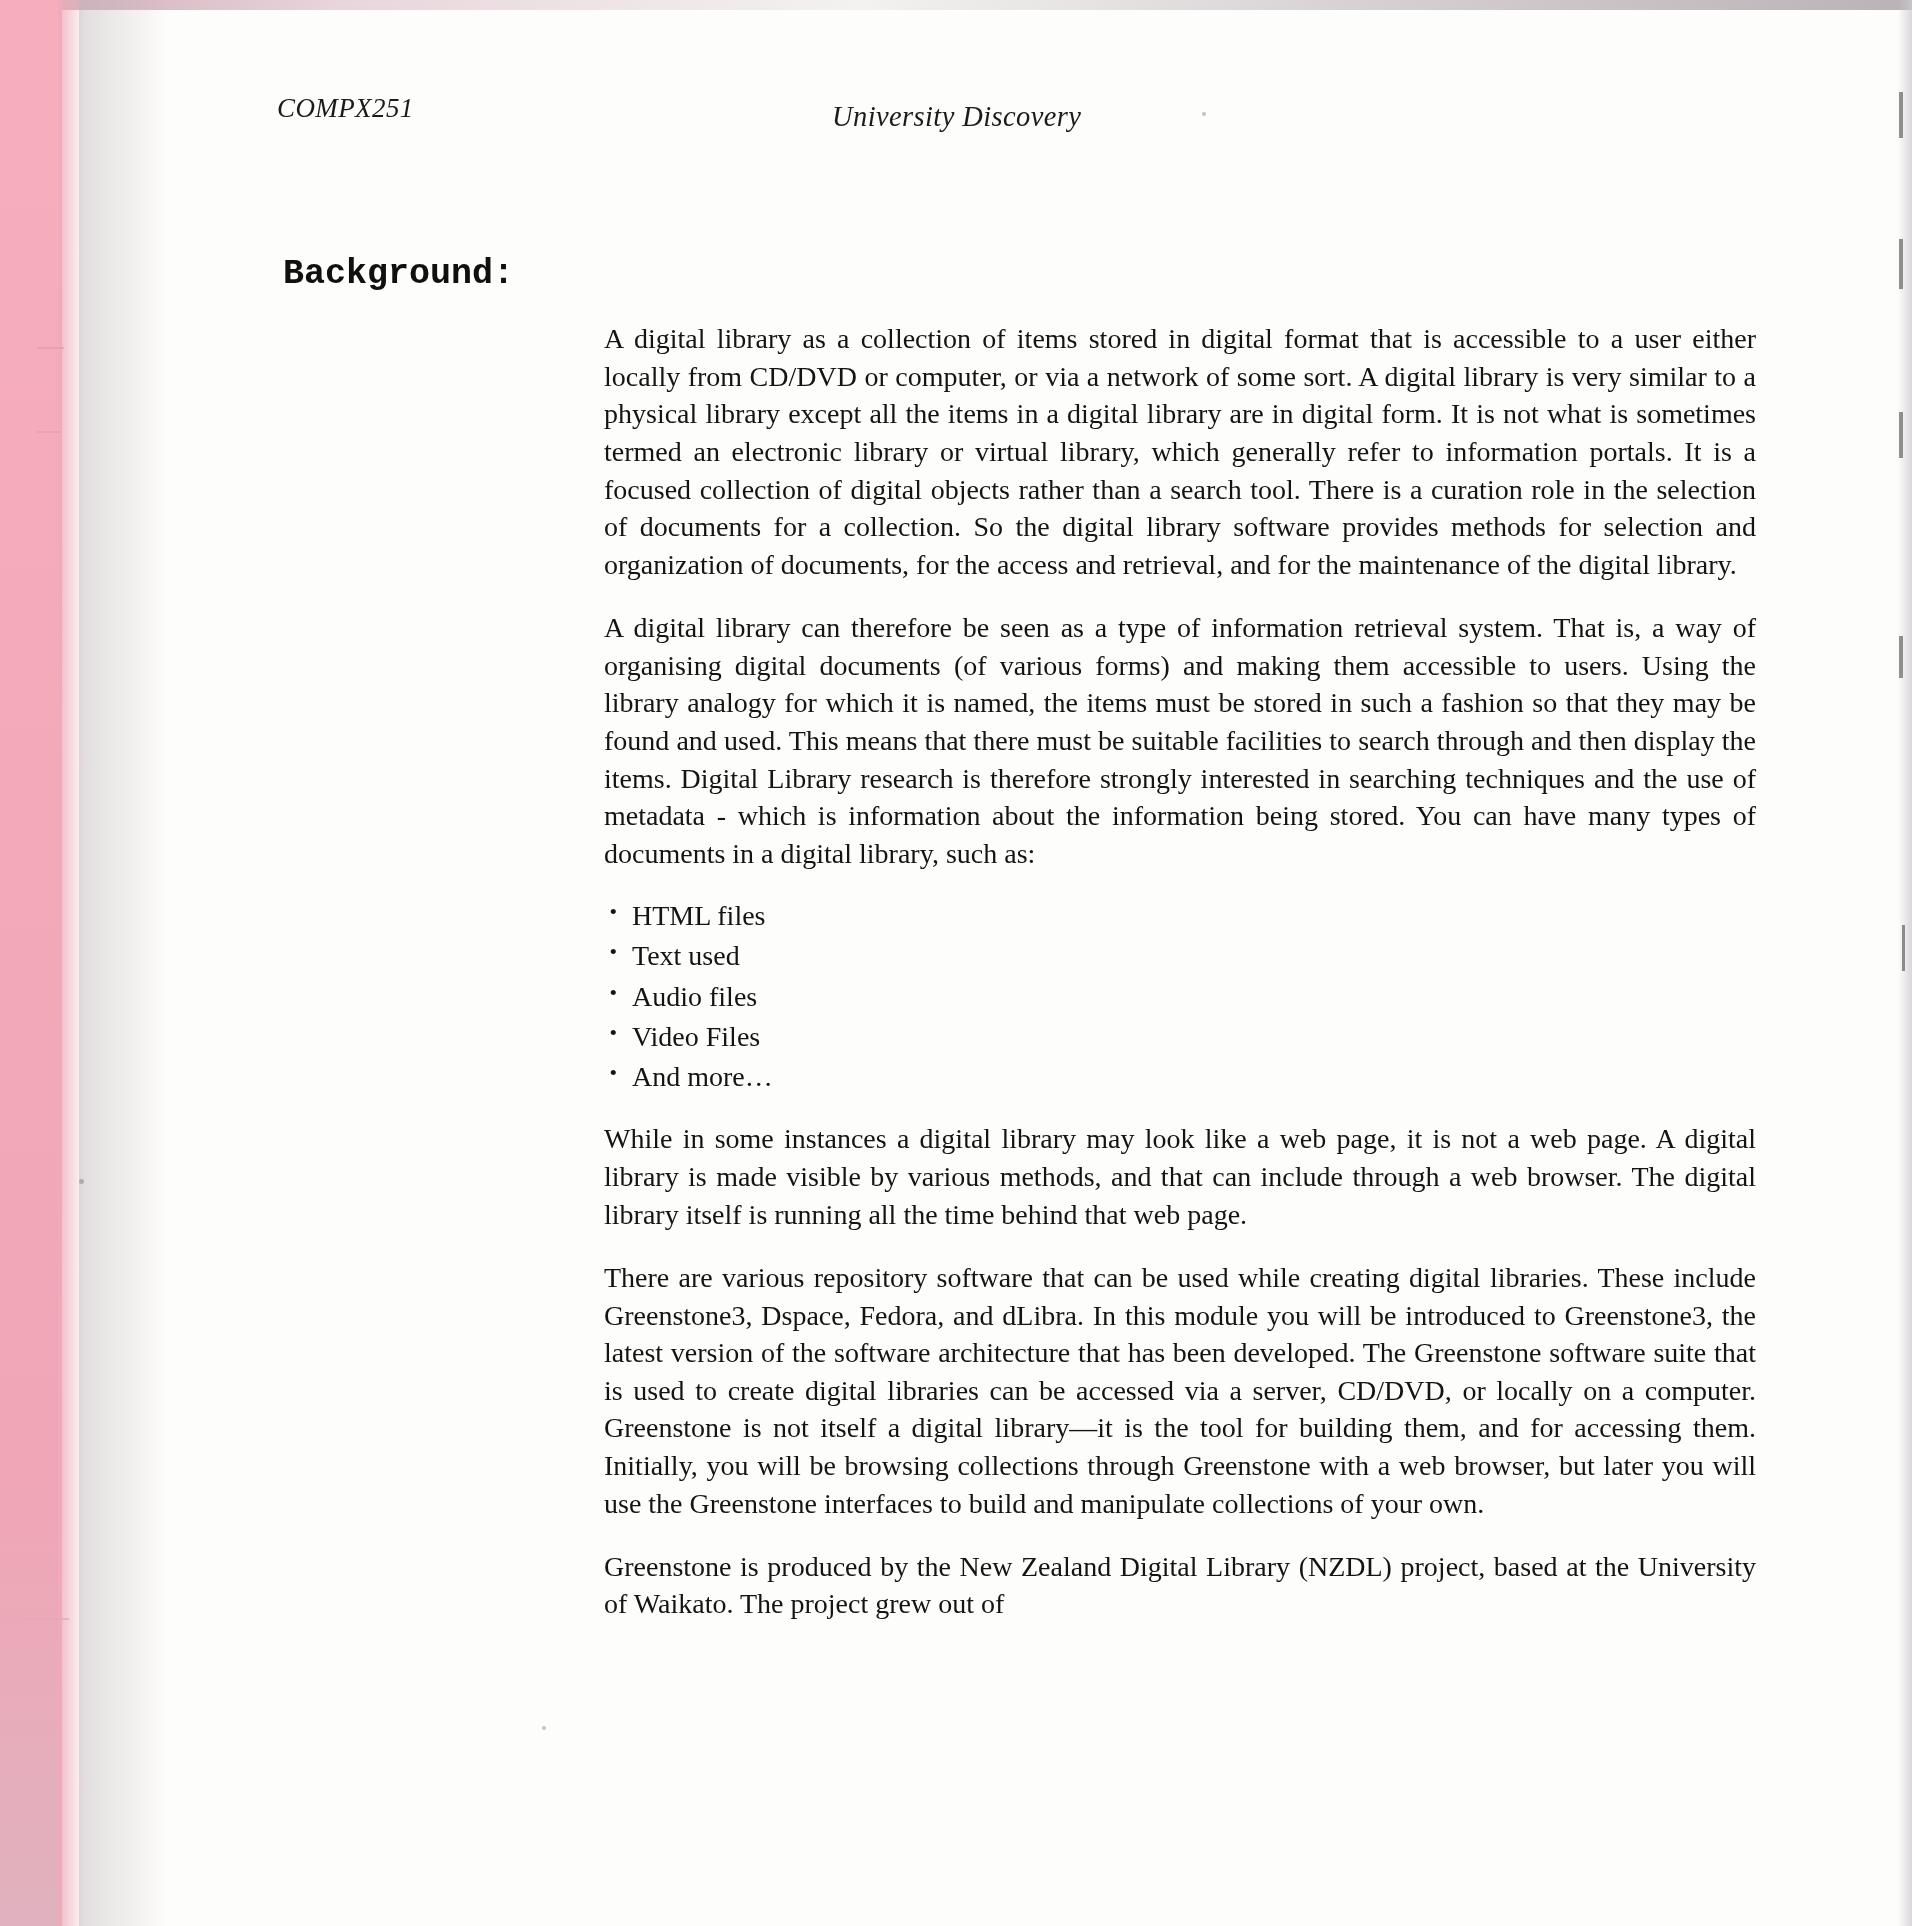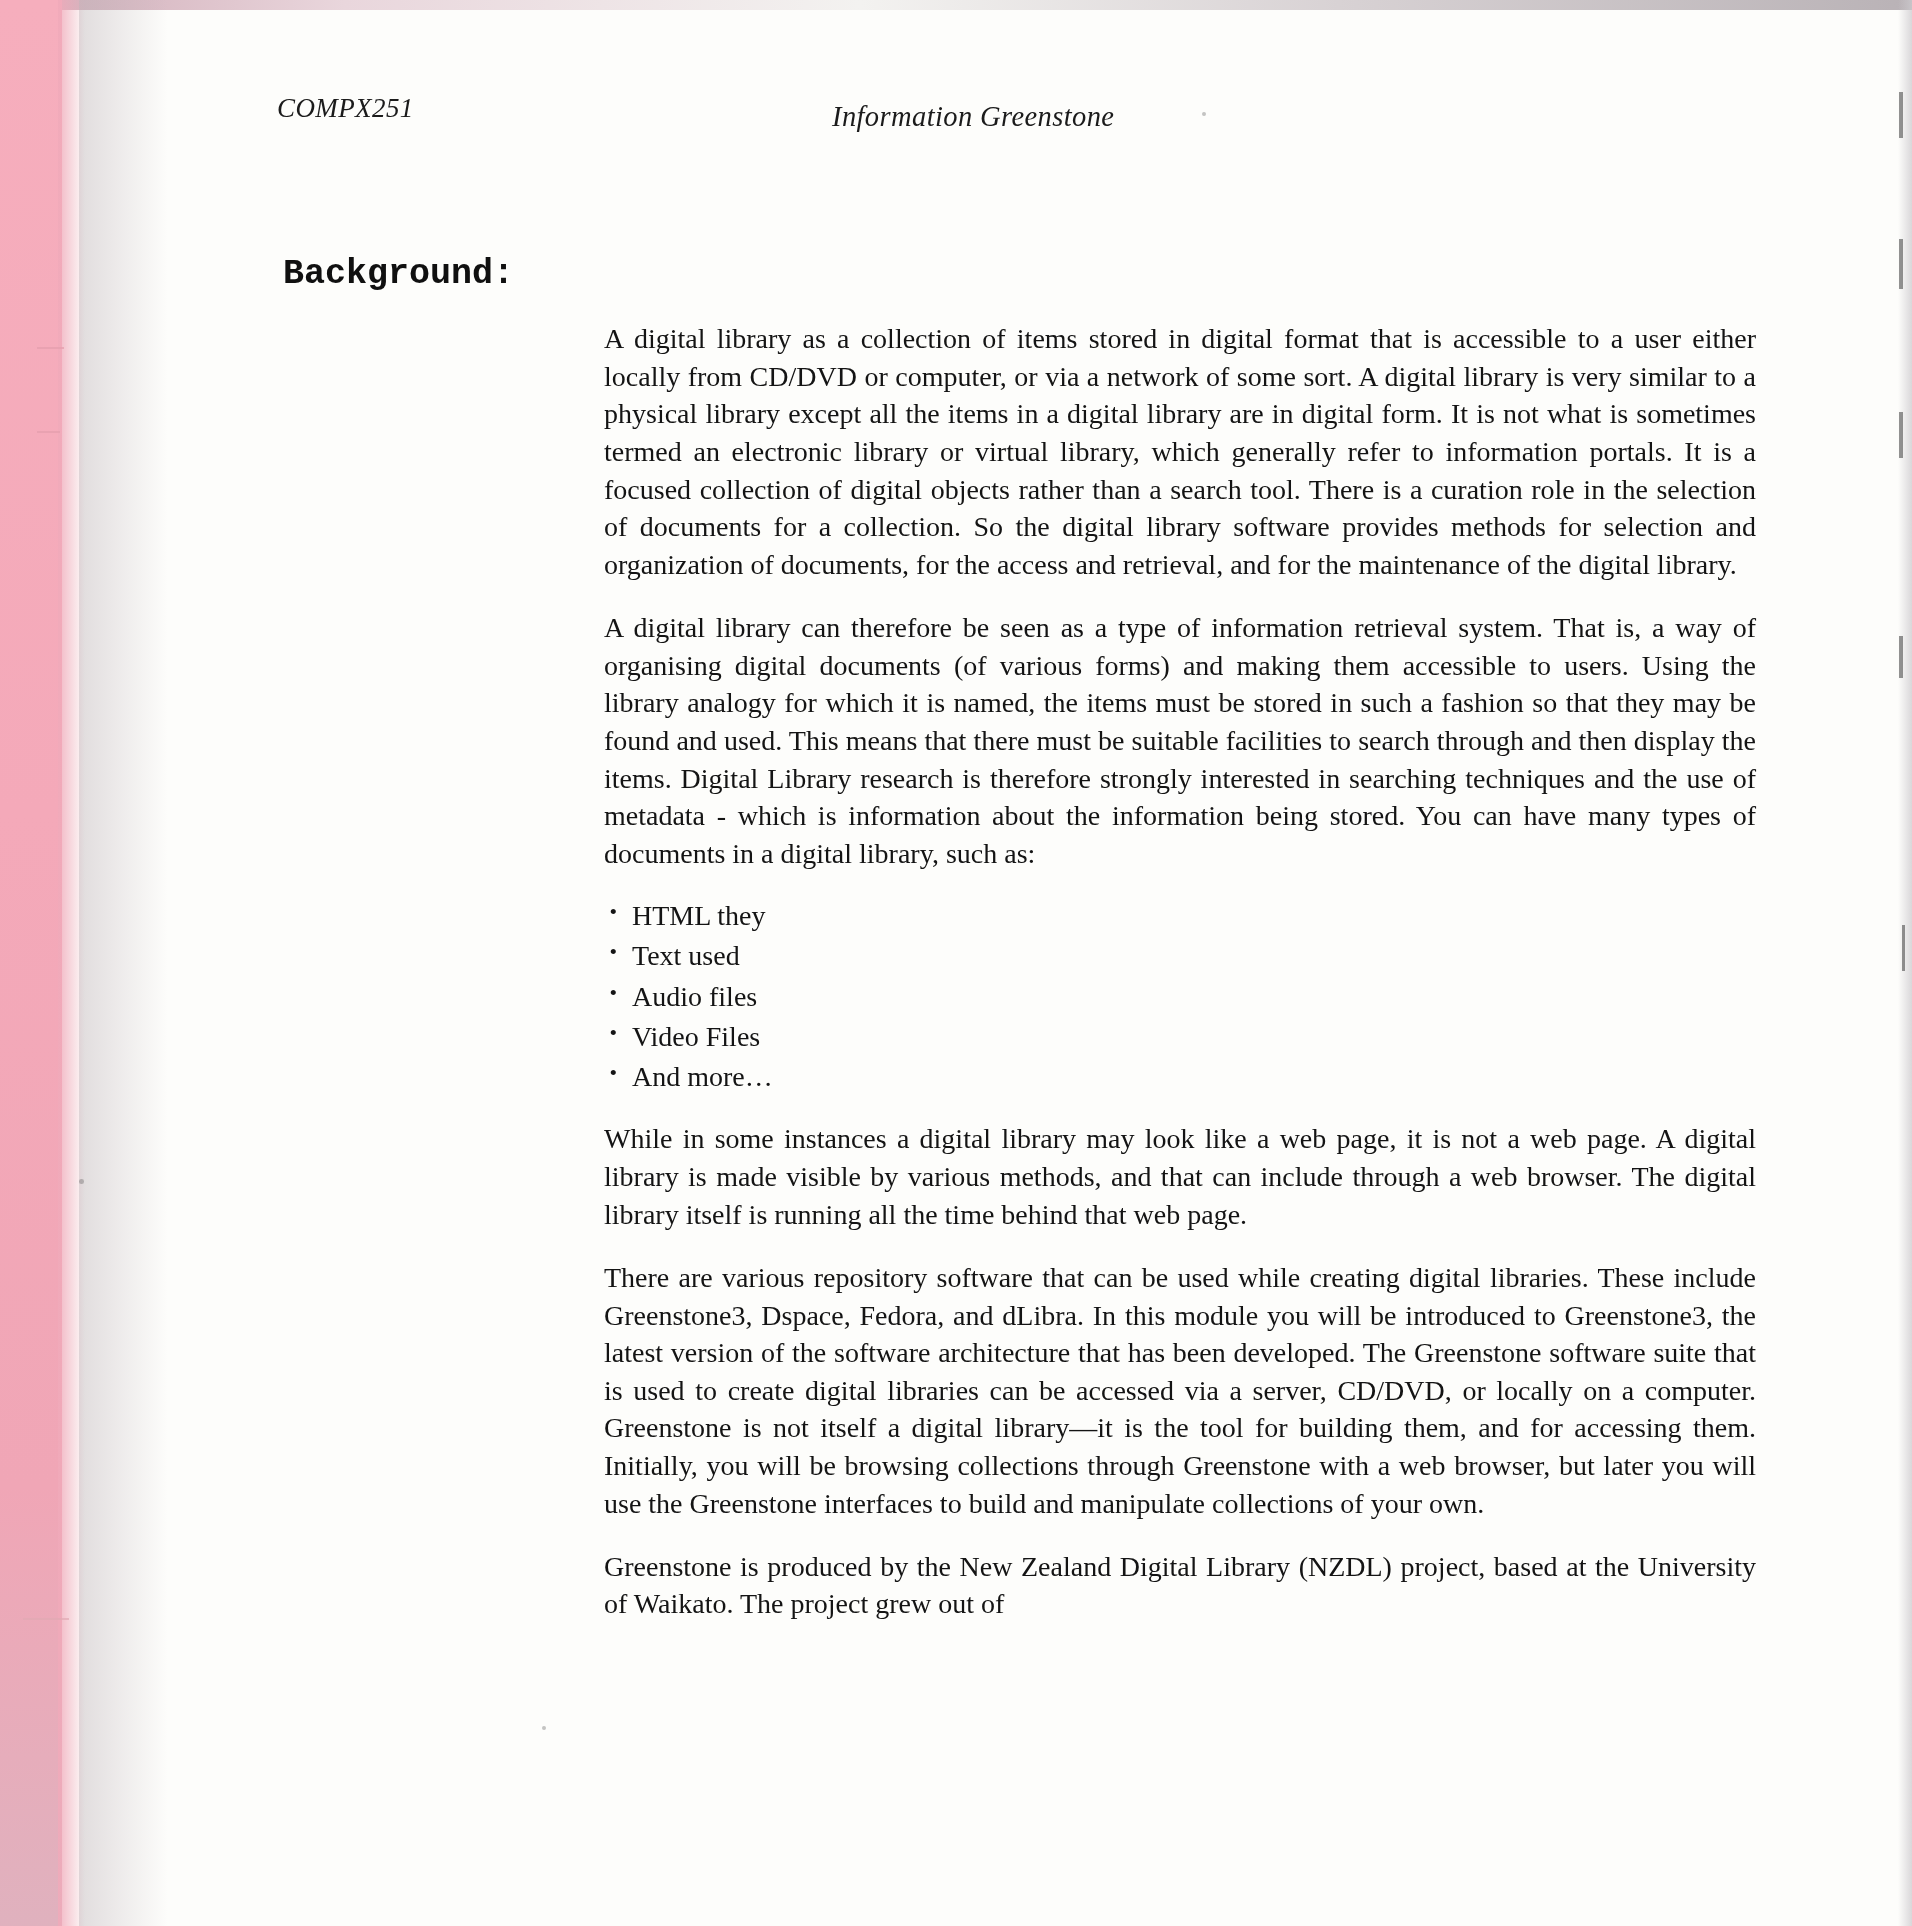--- a/index.html
+++ b/index.html
@@ -177,30 +177,30 @@
   <div class="tick" style="left:1899px; top:412px; width:3.5px; height:46px;"></div>
   <div class="tick" style="left:1899px; top:636px; width:3.5px; height:42px;"></div>
   <div class="tick" style="left:1902px; top:925px; width:3.1px; height:46px;"></div>
   <div class="tick" style="left:37px; top:347px; width:27px; height:1.9px; background:rgba(230,160,175,0.8);"></div>
   <div class="tick" style="left:37px; top:431px; width:23px; height:1.9px; background:rgba(230,160,175,0.8);"></div>
   <div class="tick" style="left:23px; top:1618px; width:46px; height:1.9px; background:rgba(225,170,180,0.7);"></div>
 
   <div class="content">
 
     <div class="hdr-left">COMPX251</div>
-    <div class="hdr-center">Information Greenstone</div>
+    <div class="hdr-center">University Discovery</div>
 
     <div class="section-title">Background:</div>
 
     <div class="body-col">
       <p class="para">A digital library as a collection of items stored in digital format that is accessible to a user either locally from CD/DVD or computer, or via a network of some sort. A digital library is very similar to a physical library except all the items in a digital library are in digital form. It is not what is sometimes termed an electronic library or virtual library, which generally refer to information portals. It is a focused collection of digital objects rather than a search tool. There is a curation role in the selection of documents for a collection. So the digital library software provides methods for selection and organization of documents, for the access and retrieval, and for the maintenance of the digital library.</p>
       <p class="para">A digital library can therefore be seen as a type of information retrieval system. That is, a way of organising digital documents (of various forms) and making them accessible to users. Using the library analogy for which it is named, the items must be stored in such a fashion so that they may be found and used. This means that there must be suitable facilities to search through and then display the items. Digital Library research is therefore strongly interested in searching techniques and the use of metadata - which is information about the information being stored. You can have many types of documents in a digital library, such as:</p>
 
       <ul class="bullets">
-        <li>HTML they</li>
+        <li>HTML files</li>
         <li>Text used</li>
         <li>Audio files</li>
         <li>Video Files</li>
         <li>And more…</li>
       </ul>
 
       <p class="para">While in some instances a digital library may look like a web page, it is not a web page. A digital library is made visible by various methods, and that can include through a web browser. The digital library itself is running all the time behind that web page.</p>
       <p class="para">There are various repository software that can be used while creating digital libraries. These include Greenstone3, Dspace, Fedora, and dLibra. In this module you will be introduced to Greenstone3, the latest version of the software architecture that has been developed. The Greenstone software suite that is used to create digital libraries can be accessed via a server, CD/DVD, or locally on a computer. Greenstone is not itself a digital library—it is the tool for building them, and for accessing them. Initially, you will be browsing collections through Greenstone with a web browser, but later you will use the Greenstone interfaces to build and manipulate collections of your own.</p>
       <p class="para">Greenstone is produced by the New Zealand Digital Library (NZDL) project, based at the University of Waikato. The project grew out of</p>
     </div>

